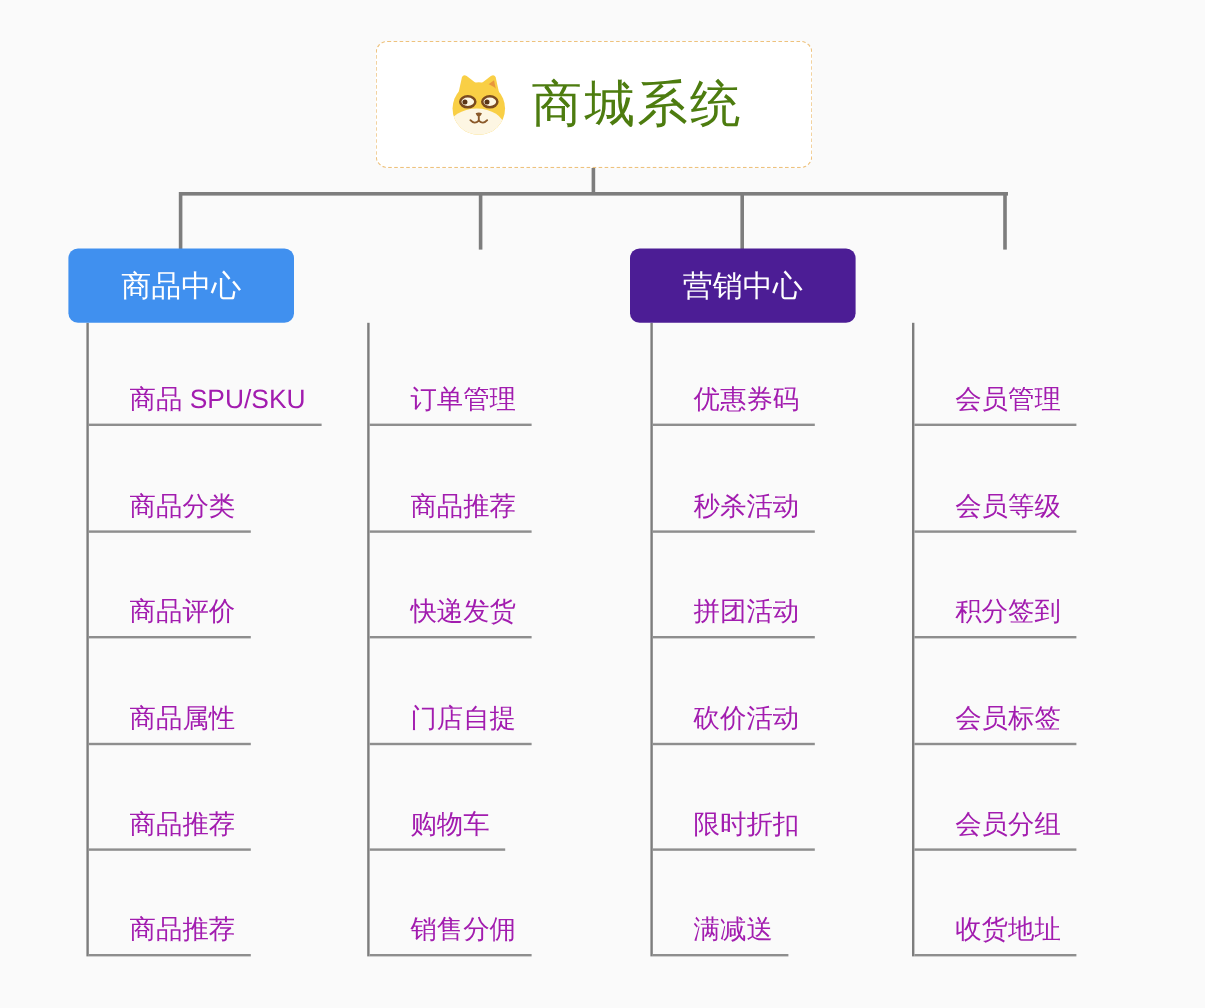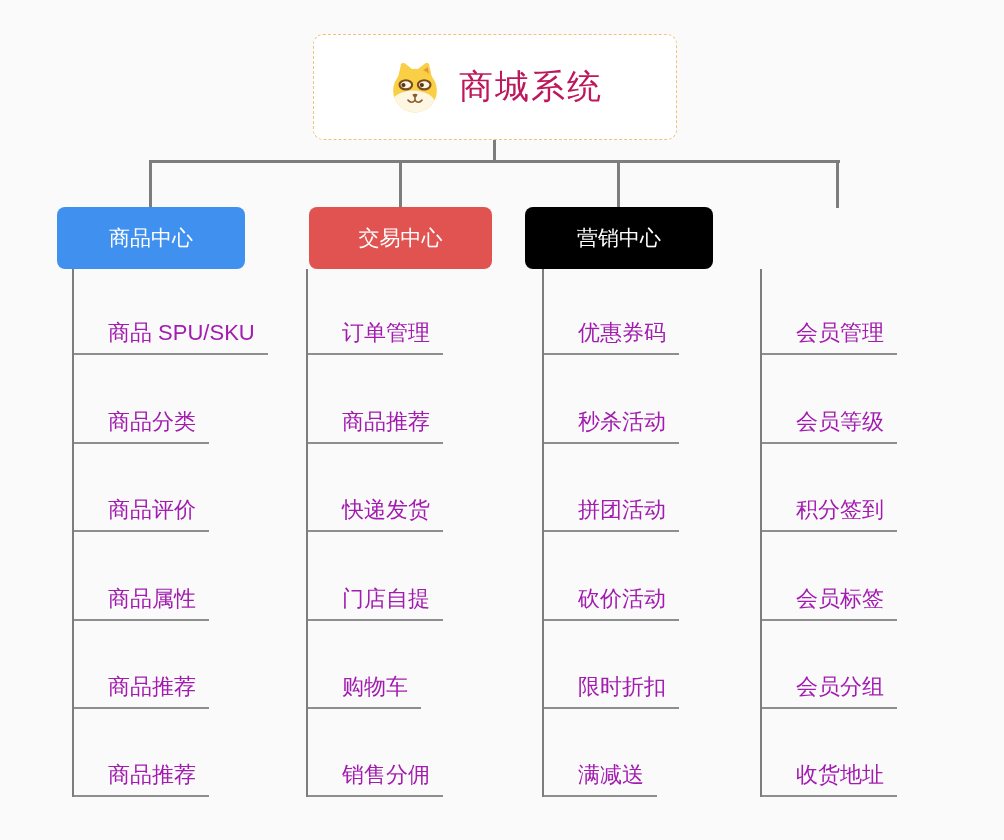--- a/index.html
+++ b/index.html
@@ -16,39 +16,39 @@
   
   .root-node{
     position:absolute;left:313px;top:34px;width:364px;height:106px;
     background:#ffffff;
     border:1px dashed #eec27d;
     border-radius:10px;
     box-sizing:border-box;
     display:flex;align-items:center;justify-content:center;gap:16px;
   }
   .root-title{
-    font-size:34px;
+    font-size:42px;
     letter-spacing:2px;
-    color:#be185d;
+    color:#4d7c0f;
   }
   .dog-icon{width:56px;height:56px;display:block;}
   
   .conn{position:absolute;background:#7d7d7d;}
   .conn.root-stub{left:493px;top:140px;width:3px;height:21px;}
   .conn.h-line{left:150px;top:160px;width:690px;height:3px;}
   .conn.stub{top:160px;width:3px;height:48px;}
   .conn.stub-1{left:149px;}
   .conn.stub-2{left:399px;}
   .conn.stub-3{left:617px;}
   .conn.stub-4{left:836px;}
   
   .branch-box{
     position:absolute;top:207px;height:62px;
     border-radius:8px;
-    color:#ffffff;font-size:21px;
+    color:#ffffff;font-size:25px;
     display:flex;align-items:center;justify-content:center;
     z-index:2;
   }
   .branch-box.b1{left:57px;width:188px;}
   .branch-box.b2{left:309px;width:183px;}
   .branch-box.b3{left:525px;width:188px;}
   .branch-box.b4{left:745px;width:186px;}
   
   .col{
     position:absolute;top:269px;height:528px;
@@ -107,24 +107,21 @@
   <div class="conn root-stub"></div>
   <div class="conn h-line"></div>
   <div class="conn stub stub-1"></div>
   <div class="conn stub stub-2"></div>
   <div class="conn stub stub-3"></div>
   <div class="conn stub stub-4"></div>
 
   <div class="branch-box b1" style="background: rgb(64, 144, 239);">
     <span>商品中心</span>
   </div>
-  <div class="branch-box b2" style="background: rgb(225, 83, 80);">
-    <span>交易中心</span>
-  </div>
-  <div class="branch-box b3" style="background: #000000;">
+  <div class="branch-box b3" style="background: #4c1d95;">
     <span>营销中心</span>
   </div>
 
   <div class="col c1">
     <div class="leaf r1">商品 SPU/SKU</div>
     <div class="leaf r2">商品分类</div>
     <div class="leaf r3">商品评价</div>
     <div class="leaf r4">商品属性</div>
     <div class="leaf r5">商品推荐</div>
     <div class="leaf r6">商品推荐</div>

